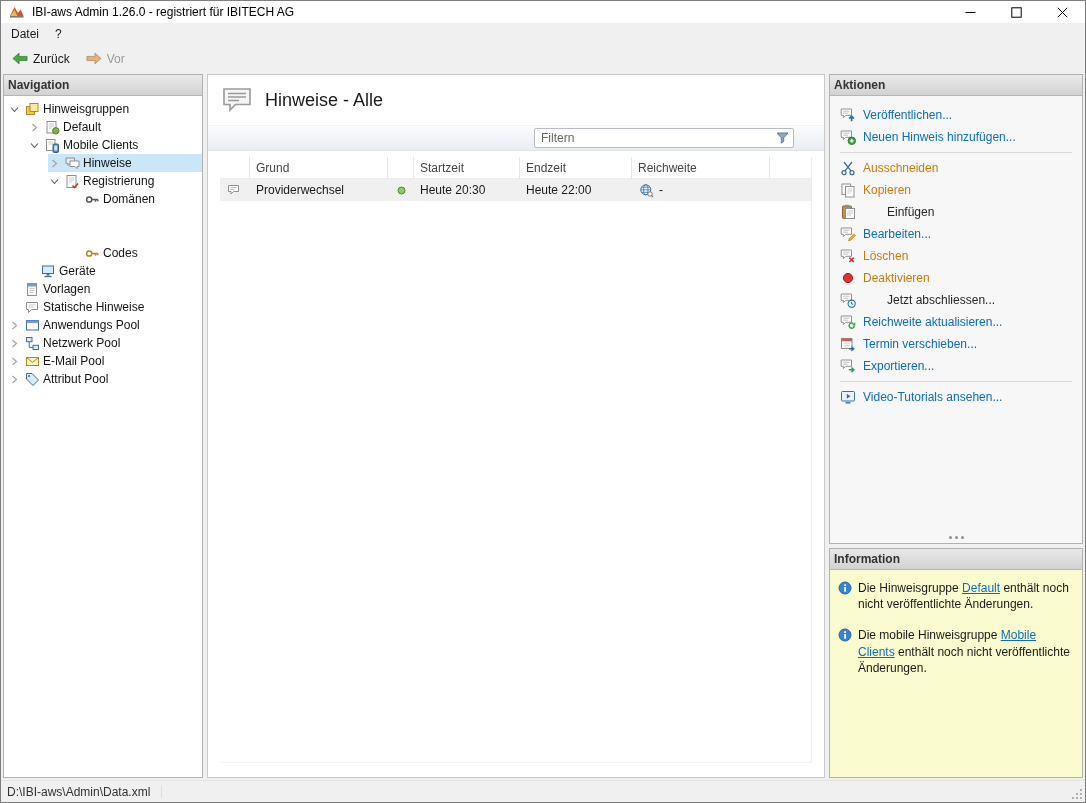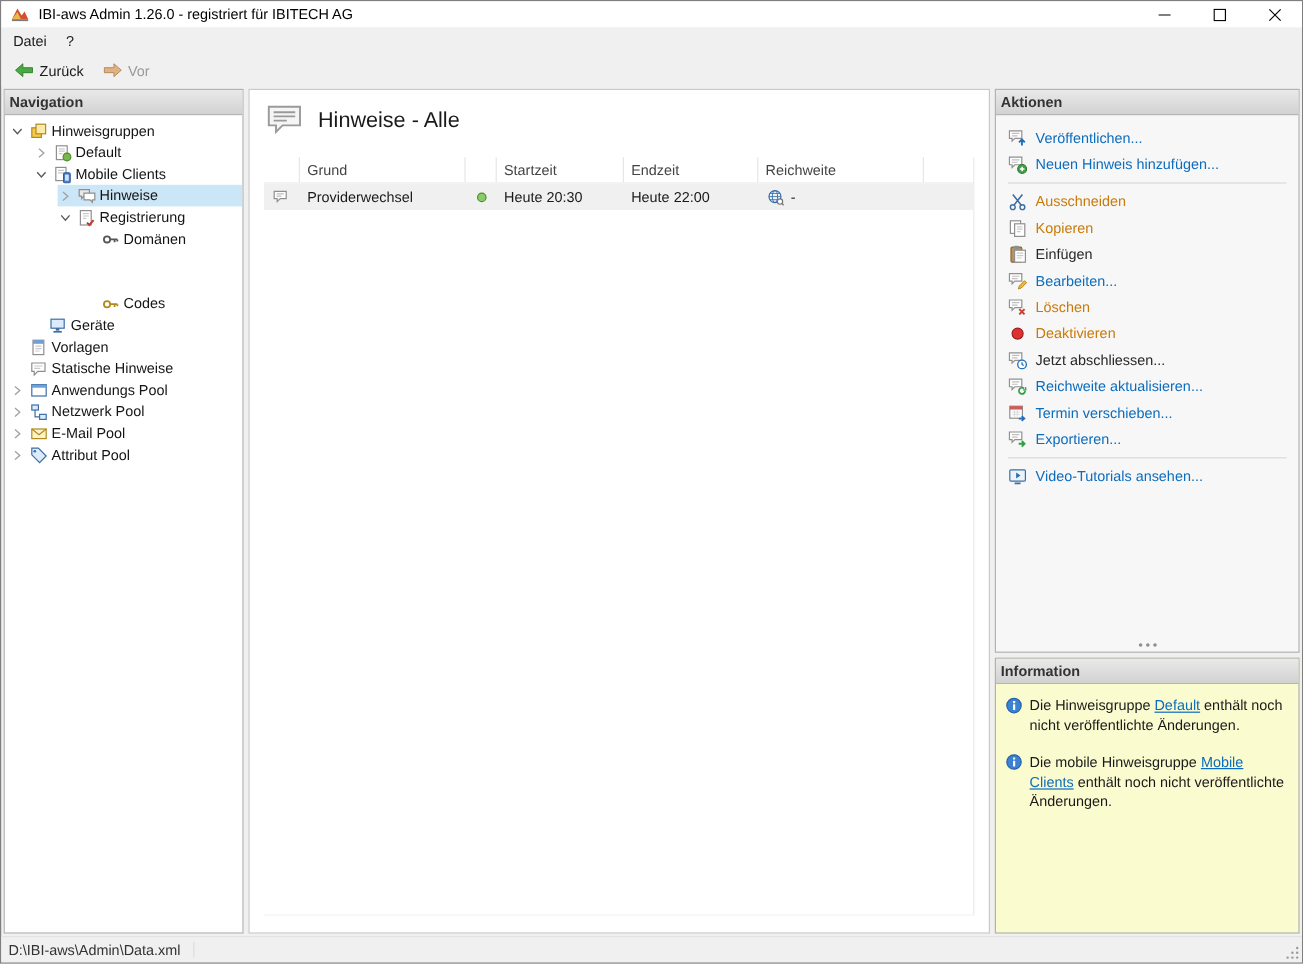--- a/index.html
+++ b/index.html
@@ -77,21 +77,21 @@
   .tbody { flex:1; }
 
   
   .right-col { width:254px; flex:none; display:flex; flex-direction:column; gap:4px; min-height:0; }
   .actions-panel { height:470px; flex:none; border:1px solid #b2b2b2; background:#f7f7f7; display:flex; flex-direction:column; position:relative; }
   .actions-list { padding-top:8px; flex:1; overflow:hidden; }
   .action-item { height:22px; display:flex; align-items:center; gap:7px; padding:0 10px; cursor:pointer; }
   .action-label { white-space:nowrap; }
   .c-blue { color:#0c6cbd; }
   .c-orange { color:#c97a0a; }
-  .c-dark { color:#262626; }
+  .c-dark { color:#262626;margin-left:24px; }
   .action-sep { border-top:1px solid #dadada; margin:4px 10px; }
   .splitter-grip { position:absolute; bottom:1px; left:0; right:0; height:9px; display:flex; align-items:center; justify-content:center; gap:3px; cursor:row-resize; }
   .splitter-grip i { width:3px; height:3px; background:#8f8f8f; border-radius:50%; display:block; }
 
   .info-panel { flex:1; border:1px solid #b2b2b2; display:flex; flex-direction:column; background:#fbfbd0; min-height:0; }
   .info-body { padding:10px 8px; display:flex; flex-direction:column; gap:15px; overflow:hidden; }
   .info-item { display:flex; gap:6px; align-items:flex-start; }
   .info-item .icn { width:14px; height:14px; margin-top:1px; }
   .info-text { line-height:1.35; color:#1a1a1a; }
   .info-link { color:#0c6cbd; text-decoration:underline; cursor:pointer; }
@@ -384,20 +384,30 @@
 
   <div class="main-panel">
     <div class="main-header">
       <span class="main-title-icon">
           <svg width="30" height="27" viewBox="0 0 30 27">
             <path d="M2 2 h26 v15.5 h-14.5 l-5.5 5.5 v-5.5 h-6 z" fill="#f5f5f5" stroke="#9a9a9a" stroke-width="1.6"></path>
             <path d="M6 6.5 h18 M6 10 h18 M6 13.5 h11" fill="none" stroke="#9a9a9a" stroke-width="1.6"></path>
           </svg>
         </span>
       <span class="main-title">Hinweise - Alle</span>
+    </div>
+    <div class="filter-band">
+      <div class="filter-input-wrap">
+        <input class="filter-input" placeholder="Filtern" style="">
+        <span class="funnel">
+            <svg width="13" height="12" viewBox="0 0 13 12">
+              <path d="M1 1 h11 l-4.3 4.8 v3.6 l-2.4 1.8 v-5.4 z" fill="#8fa6bd" stroke="#647d96"></path>
+            </svg>
+          </span>
+      </div>
     </div>
     <div class="table">
       <div class="thead" id="thead">
           <div class="th" style="width: 30px;"></div>
           <div class="th" style="width: 138px;">Grund</div>
           <div class="th" style="width: 26px;"></div>
           <div class="th" style="width: 106px;">Startzeit</div>
           <div class="th" style="width: 112px;">Endzeit</div>
           <div class="th" style="width: 138px;">Reichweite</div>
           <div class="th fill"></div>

